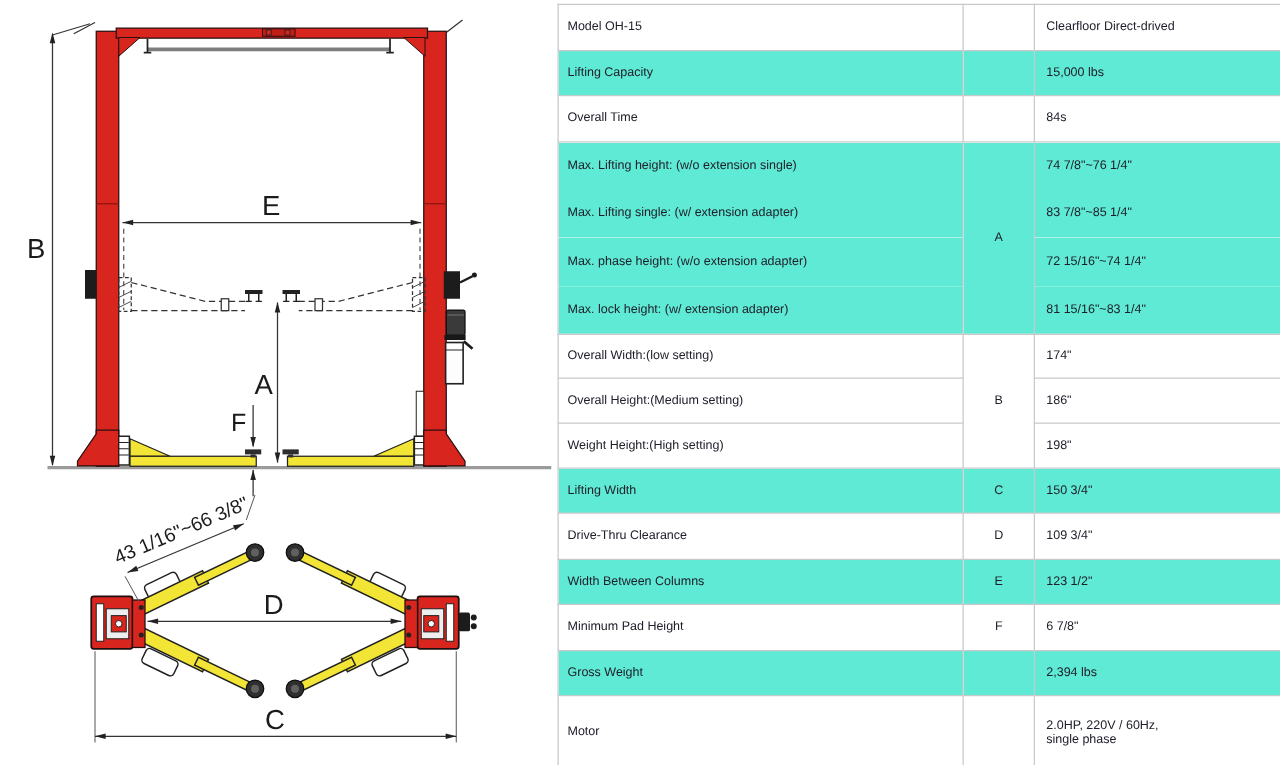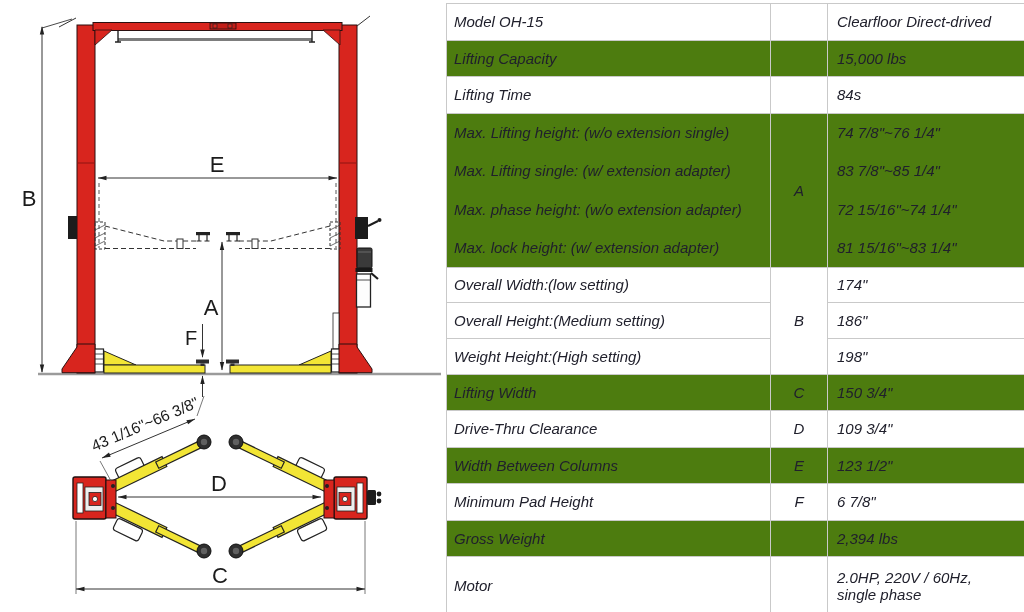--- a/index.html
+++ b/index.html
@@ -1,25 +1,25 @@
 <!DOCTYPE html>
 <html><head>
 <meta charset="utf-8">
 <style>
   html,body{margin:0;padding:0;width:1024px;height:612px;background:#fff;overflow:hidden;
     font-family:"Liberation Sans",sans-serif;}
   .stage{position:relative;width:1024px;height:612px;}
   .panel-left{position:absolute;left:0;top:0;width:445px;height:612px;}
   .panel-right{position:absolute;left:446px;top:3px;}
   table.spec{border-collapse:collapse;table-layout:fixed;width:580px;}
-  table.spec td{border:1px solid #c9c9c9;font-size:15px;color:#20202c;padding:0 2px 0 7px;
-    overflow:hidden;white-space:nowrap;font-style:italic;}
+  table.spec td{border:1px solid #c9c9c9;font-size:10px;color:#20202c;padding:0 2px 0 7px;
+    overflow:hidden;white-space:nowrap;}
   table.spec td.ref{text-align:center;padding:0;}
   table.spec td.val{padding-left:9px;white-space:pre-line;}
-  table.spec td.pink{background:#4d7c0f;}
+  table.spec td.pink{background:#5eead4;}
   table.spec td.mt{border-top-style:hidden;}
   svg text{font-family:"Liberation Sans",sans-serif;}
 </style>
 </head>
 <body>
 
 <div class="stage">
 
   <div class="panel-left">
   <svg width="445" height="612" viewBox="0 0 445 612">
@@ -219,21 +219,21 @@
             <td class="lbl">Model OH-15</td>
             <td class="ref"></td>
             <td class="val">Clearfloor Direct-drived</td>
           </tr>
           <tr style="height: 36.5px;">
             <td class="lbl pink">Lifting Capacity</td>
             <td class="ref pink"></td>
             <td class="val pink">15,000 lbs</td>
           </tr>
           <tr style="height: 36.5px;">
-            <td class="lbl">Lifting Time</td>
+            <td class="lbl">Overall Time</td>
             <td class="ref"></td>
             <td class="val">84s</td>
           </tr>
           <tr style="height: 38.5px;">
             <td class="lbl pink">Max. Lifting height: (w/o extension single)</td>
             <td class="ref pink" rowspan="4">A</td>
             <td class="val pink">74 7/8"~76 1/4"</td>
           </tr>
           <tr style="height: 38.5px;">
             <td class="lbl pink mt">Max. Lifting single:  (w/ extension adapter)</td>

